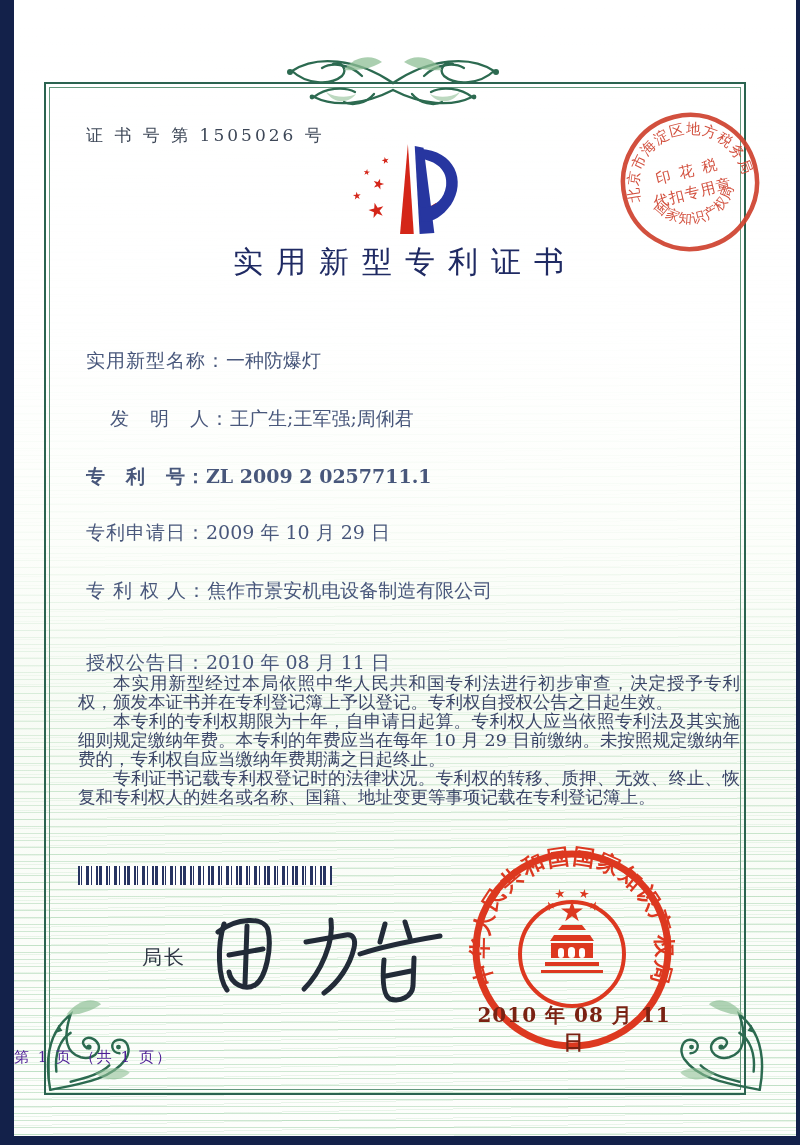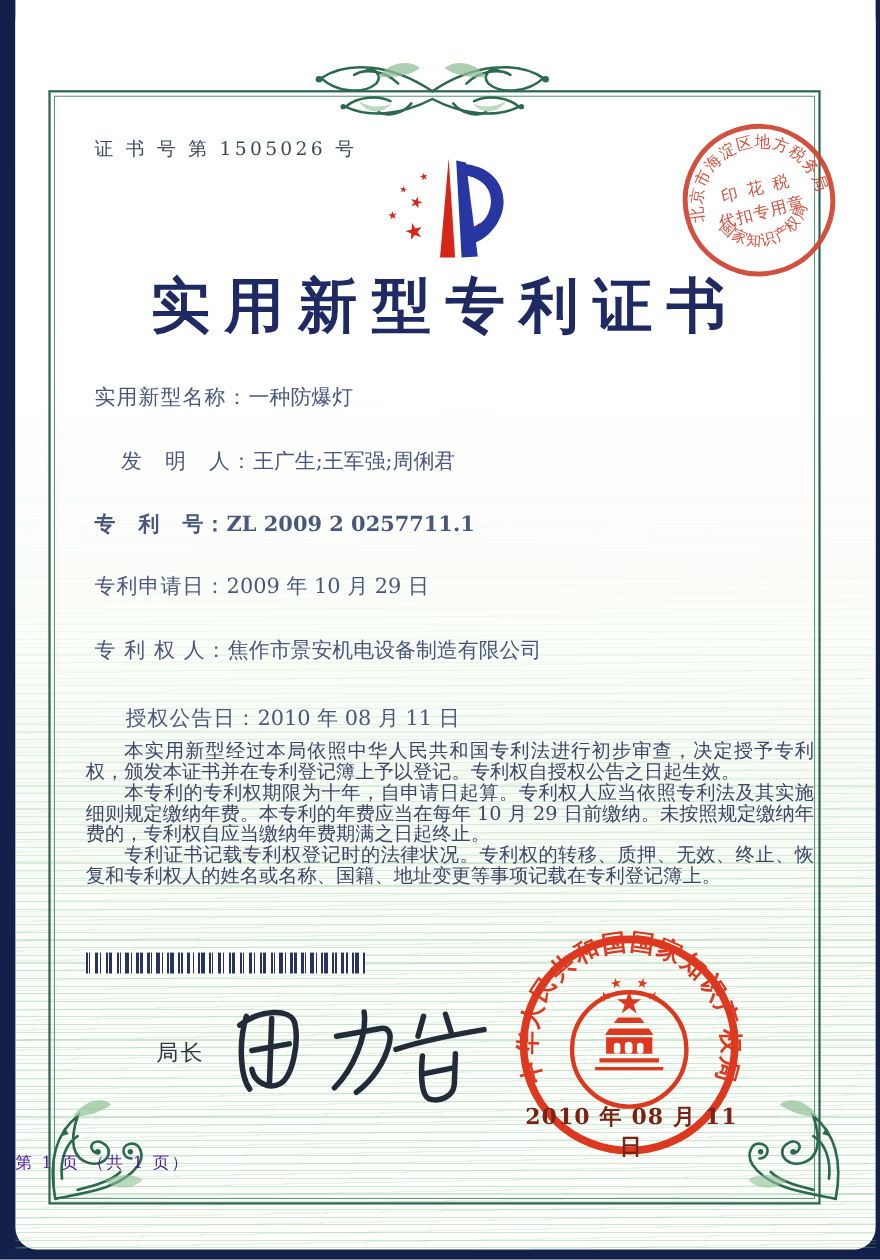--- a/index.html
+++ b/index.html
@@ -4,21 +4,20 @@
 <style>
   html,body{margin:0;padding:0;}
   body{
     width:800px;height:1145px;position:relative;overflow:hidden;
     background:#13214a; 
     font-family:"DejaVu Serif","Liberation Serif",serif;
   }
   .paper{
     position:absolute;left:14px;top:0;width:782px;height:1136px;
     background:#fdfefc;
-    border-radius:20px;
   }
   
   .paper .lines{
     position:absolute;inset:0;
     background:
       repeating-linear-gradient(180deg, rgba(110,185,125,.34) 0 1px, rgba(255,255,255,0) 1px 7px),
       repeating-linear-gradient(179deg, rgba(140,200,150,.18) 0 1px, rgba(255,255,255,0) 1px 9px);
   }
   .paper .fade{
     position:absolute;inset:0;
@@ -39,26 +38,26 @@
     position:absolute;left:72px;top:124px;
     font-size:17px;letter-spacing:3px;color:#3d4757;
   }
   .logo{position:absolute;left:322px;top:140px;width:132px;height:98px;}
   .tax-stamp{
     position:absolute;left:590px;top:96px;width:172px;height:172px;
     transform:rotate(-14deg);opacity:.93;
   }
   .title{
     position:absolute;left:0;top:242px;width:782px;text-align:center;
-    font-size:54px;font-weight:bold;letter-spacing:13px;color:#1f2a63;
+    font-size:30px;font-weight:normal;letter-spacing:13px;color:#1f2a63;
   }
   .fields{position:absolute;left:72px;top:348px;width:640px;}
   .field-row{position:absolute;left:0;font-size:19px;color:#48577b;white-space:nowrap;}
   .field-row .lab{letter-spacing:1px;}
-  .fr0{top:0;} .fr1{top:58px;margin-left:24px;} .fr2{top:116px;font-weight:bold;} .fr3{top:172px;} .fr4{top:230px;text-align:center;} .fr5{top:292px;margin-left:28px;}
+  .fr0{top:0;} .fr1{top:58px;margin-left:24px;} .fr2{top:116px;font-weight:bold;} .fr3{top:172px;} .fr4{top:230px;text-align:center;} .fr5{top:302px;}
   .paras{
     position:absolute;left:64px;top:674px;width:662px;
     font-size:17.5px;line-height:19px;color:#3b4668;text-align:justify;
   }
   .paras p{margin:0;text-indent:2em;}
   .barcode{
     position:absolute;left:64px;top:866px;width:254px;height:19px;
     background:repeating-linear-gradient(90deg,
       #273461 0 2px, #fff 2px 3px, #273461 3px 4px, #fff 4px 8px,
       #273461 8px 11px, #fff 11px 13px, #273461 13px 14px, #fff 14px 18px,

